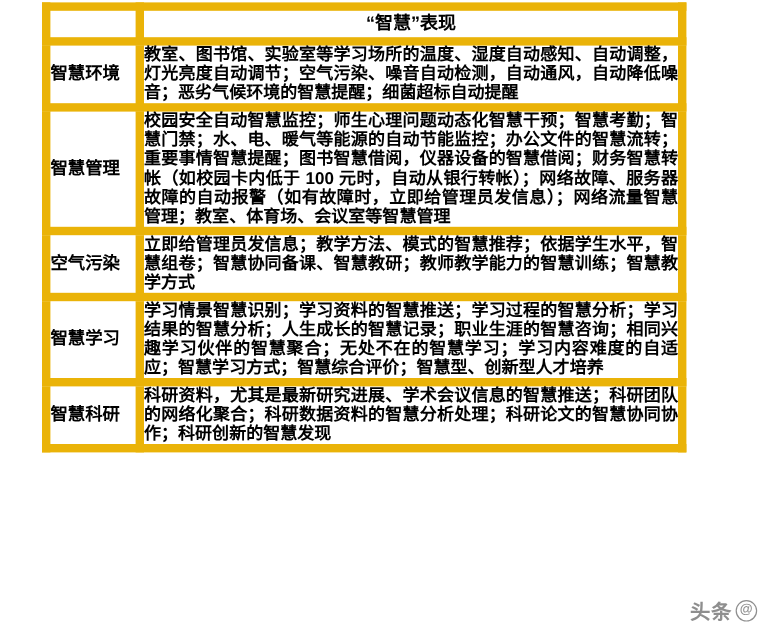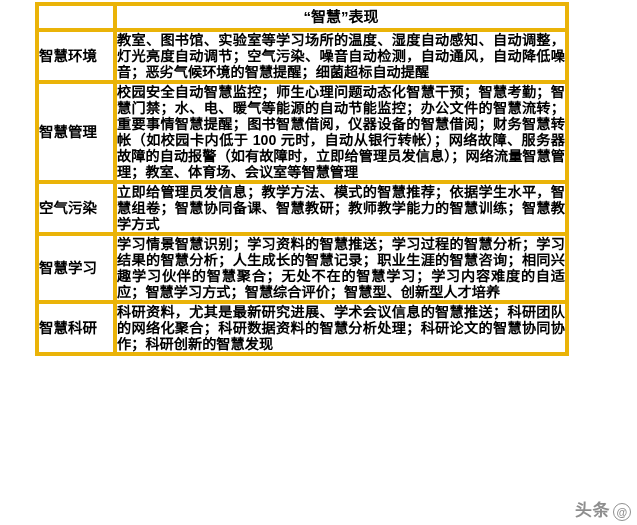--- a/index.html
+++ b/index.html
@@ -33,21 +33,21 @@
     width: 530px;
     border-collapse: collapse;
     table-layout: fixed;
     background: #ffffff;
   }
 
   table.smart-table col.col-label { width: 78px; }
   table.smart-table col.col-content { width: 452px; }
 
   table.smart-table td {
-    border: 4px solid #eab308;
+    border: 7px solid #eab308;
     padding: 0;
     vertical-align: middle;
     background: #ffffff;
   }
 
   
   table.smart-table {
     border: 2px solid #000000;
   }
 
@@ -84,21 +84,21 @@
     text-align: justify;
     text-justify: inter-ideograph;
     font-weight: bold;
   }
 
   .watermark {
     position: absolute;
     right: 6px;
     bottom: 4px;
     display: flex;
-    align-items: flex-end;
+    align-items: center;
     gap: 3px;
     opacity: 0.62;
     pointer-events: none;
     font-size: 17px;
     font-weight: bold;
     color: #4a4a4a;
     letter-spacing: 0.5px;
   }
   .watermark .wm-at {
     display: inline-flex;

